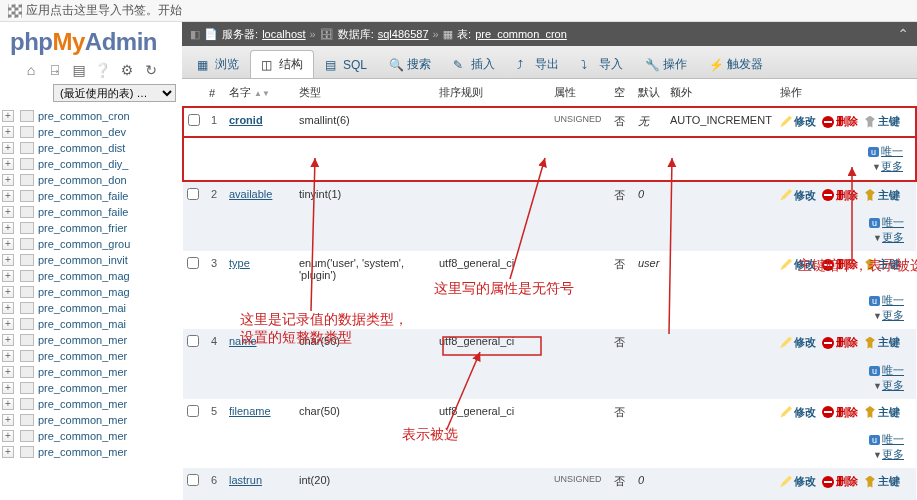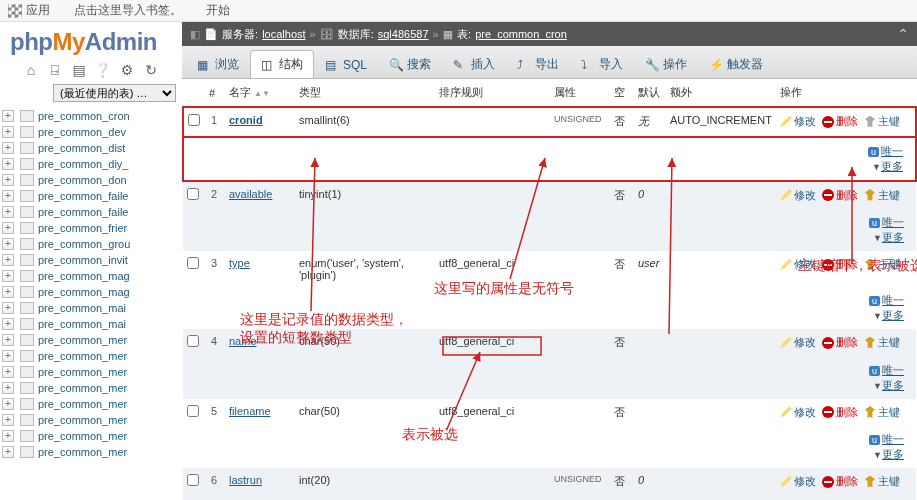--- a/index.html
+++ b/index.html
@@ -1,18 +1,18 @@
 <!DOCTYPE html>
 <html><head>
 <meta charset="utf-8">
 <style>
   * { box-sizing: border-box; margin: 0; padding: 0; }
   body { font-family: "Microsoft YaHei", Arial, sans-serif; font-size: 12px; background: #fff; color: #444; width: 917px; height: 500px; overflow: hidden; position: relative; }
   
-  .bookmark-bar { height: 22px; background: #f7f7f7; border-bottom: 1px solid #ddd; padding: 2px 8px; display: flex; align-items: center; gap: 24px; }
+  .bookmark-bar { height: 22px; background: #f7f7f7; border-bottom: 1px solid #ddd; padding: 2px 8px; display: flex; align-items: center; gap: 0; }
   .bookmark-item { display: flex; align-items: center; gap: 4px; color: #555; cursor: pointer; }
   .bookmark-icon { display: inline-block; width: 14px; height: 14px; }
   .apps-icon { background: repeating-conic-gradient(#888 0 25%, #fff 0 50%) 50%/7px 7px; border: 0; }
   
   .layout { display: flex; height: 478px; }
   .sidebar { width: 182px; flex-shrink: 0; background: #fff; }
   
   .logo { padding: 6px 10px 2px; }
   .logo-text { font-family: "Trebuchet MS", sans-serif; font-size: 24px; font-weight: bold; letter-spacing: -0.5px; }
   .logo-php { color: #5d77a8; }
@@ -45,21 +45,21 @@
   table { width: 100%; border-collapse: collapse; font-size: 11px; }
   thead th { text-align: left; padding: 6px 4px; color: #333; font-weight: normal; background: #fff; border-bottom: 1px solid #ddd; }
   thead th .sort { font-size: 8px; color: #999; }
   tbody tr { height: 24px; }
   tbody tr.odd { background: #fff; }
   tbody tr.even { background: #eef1f6; }
   tbody td { padding: 6px 4px; vertical-align: top; color: #333; }
   tbody td.num { text-align: right; color: #555; padding-right: 8px; }
   tbody td.name a { color: #235a81; text-decoration: underline; }
   
-  .ops { white-space: nowrap; }
+  .ops { white-space: nowrap; font-weight: bold; }
   .op-link { color: #235a81; text-decoration: none; margin-right: 6px; display: inline-flex; align-items: center; gap: 2px; }
   .op-red { color: #c00; }
   .op-icon { width: 12px; height: 12px; display: inline-block; border-radius: 2px; }
   .pencil { background: #ffd966; clip-path: polygon(0 100%, 20% 60%, 80% 0, 100% 20%, 40% 80%); }
   .redcirc { background: #c00; border-radius: 50%; position: relative; }
   .redcirc::after { content: ""; position: absolute; left: 2px; top: 5px; width: 8px; height: 2px; background: #fff; }
   .key-gold { background: #d4a11e; clip-path: polygon(50% 0, 90% 30%, 70% 50%, 70% 100%, 50% 90%, 30% 100%, 30% 50%, 10% 30%); }
   .key-grey { background: #aaa; clip-path: polygon(50% 0, 90% 30%, 70% 50%, 70% 100%, 50% 90%, 30% 100%, 30% 50%, 10% 30%); }
   
   .sub-ops { text-align: right; padding-right: 12px; }

